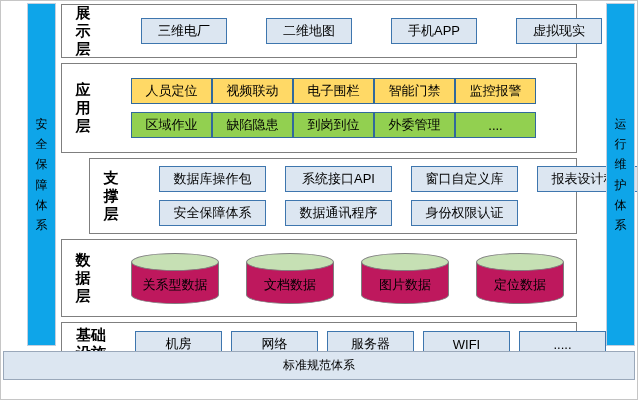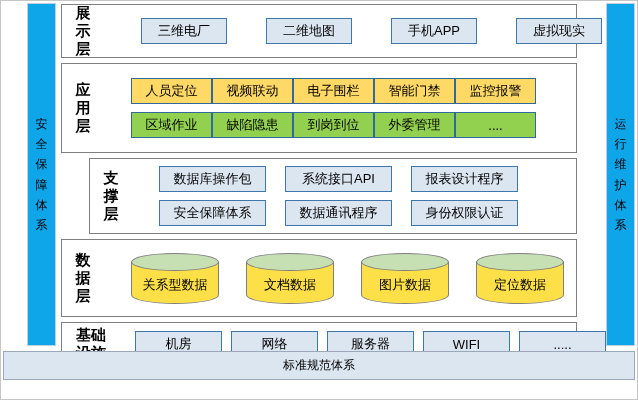--- a/index.html
+++ b/index.html
@@ -44,21 +44,21 @@
   }
   .node-blue   { width:86px;  background:#dce6f1; border:1px solid #3e76ae; }
   .node-app    { width:81px;  border:1px solid #31699c; }
   .node-yellow { background:#ffd966; }
   .node-green  { background:#92d050; }
   .node-sup    { width:107px; background:#dce6f1; border:1px solid #3e76ae; }
   .node-infra  { width:87px;  background:#dce6f1; border:1px solid #3e76ae; height:27px; }
   
   .cylinder {
     position:relative; width:88px; height:42px; margin-top:9px; flex:0 0 auto;
-    background:#fde047; border:1.3px solid #7f7f7f; border-top:none;
+    background:#be185d; border:1.3px solid #7f7f7f; border-top:none;
     border-radius:0 0 44px 44px / 0 0 9px 9px; box-sizing:border-box;
     display:flex; align-items:center; justify-content:center;
   }
   .cylinder::before {
     content:""; position:absolute; top:-9px; left:-1.3px; right:-1.3px; height:18px;
     background:#c6e0b4; border:1.3px solid #7f7f7f; border-radius:50%; box-sizing:border-box;
   }
   .cyl-label { position:relative; z-index:1; font-size:13px; padding-top:5px; }
   .bottom-banner {
     height:27px; margin:5px 2px 19px 2px; flex:0 0 auto;
@@ -109,20 +109,21 @@
           </div>
         </div>
       </div>
 
       <div class="panel p3">
         <div class="layer-label lab1">支撑层</div>
         <div class="panel-content">
           <div class="row row-support">
             <div class="node node-sup">数据库操作包</div>
             <div class="node node-sup">系统接口API</div>
+            <div class="node node-sup">窗口自定义库</div>
             <div class="node node-sup">报表设计程序</div>
           </div>
           <div class="row row-support">
             <div class="node node-sup">安全保障体系</div>
             <div class="node node-sup">数据通讯程序</div>
             <div class="node node-sup">身份权限认证</div>
           </div>
         </div>
       </div>
 

